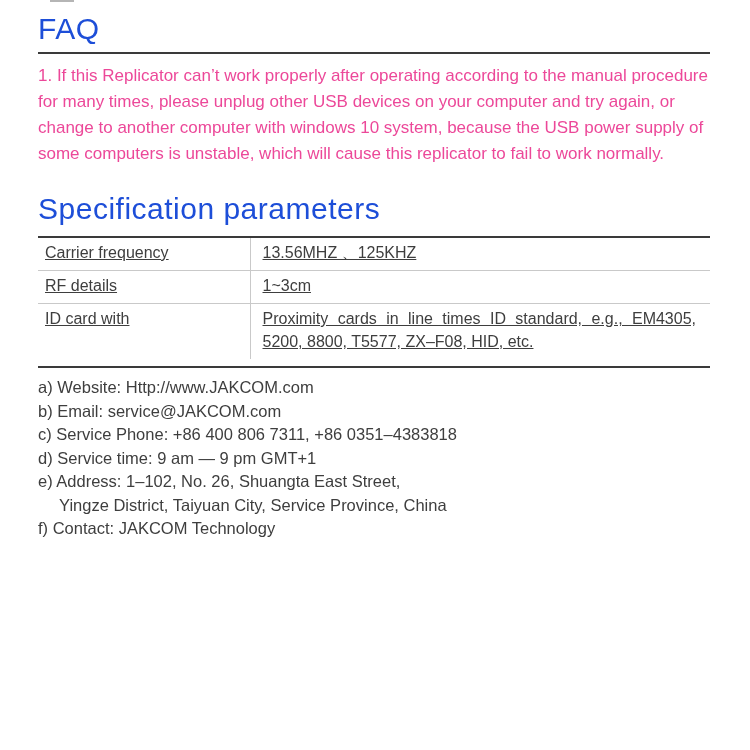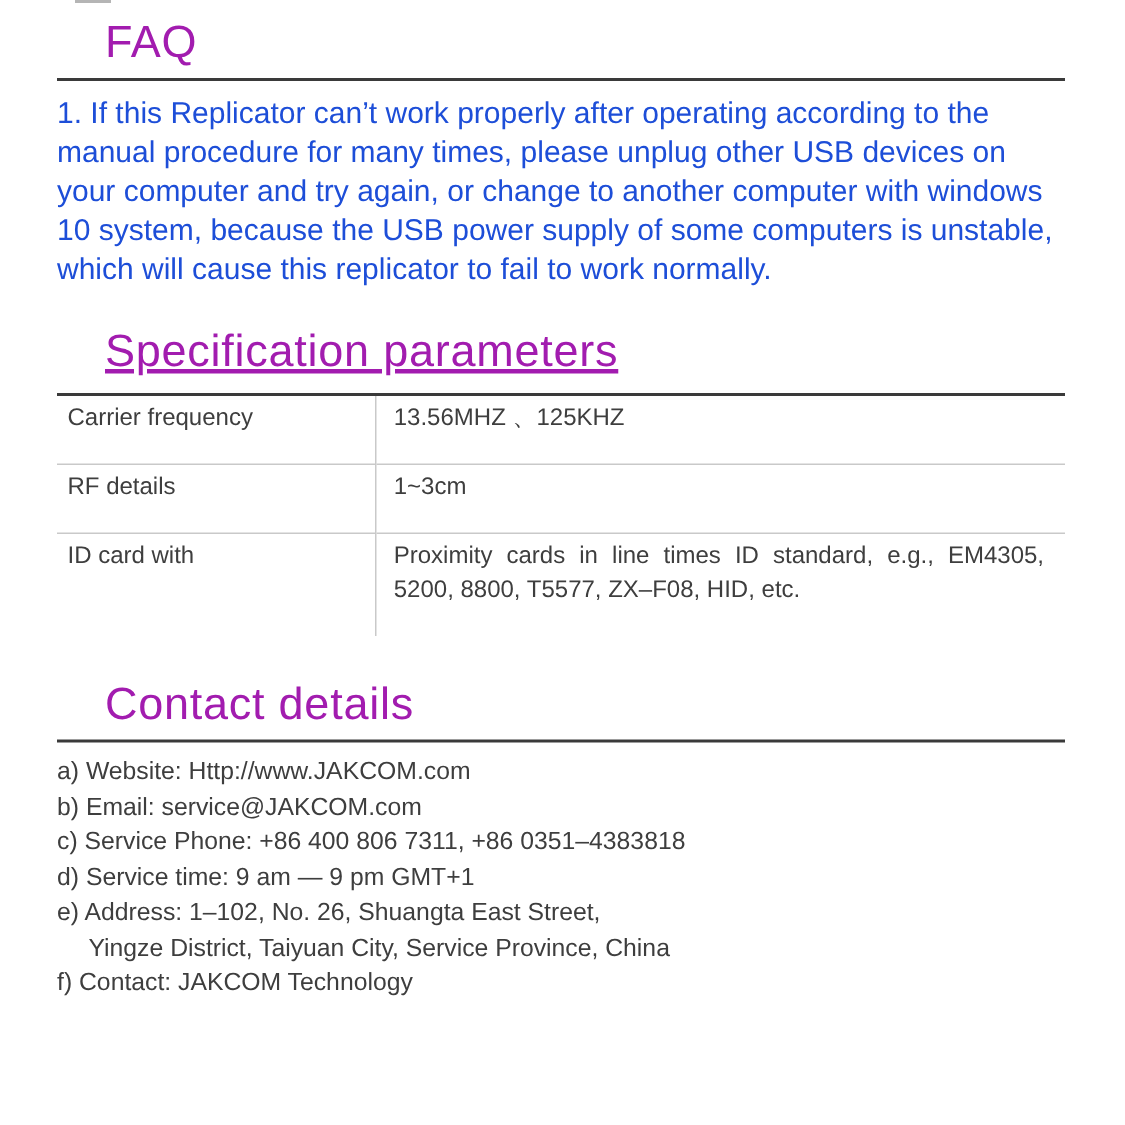--- a/index.html
+++ b/index.html
@@ -21,49 +21,49 @@
     left: 50px;
     top: 0;
     width: 24px;
     height: 2px;
     background: #b5b5b5;
   }
   .heading {
     font-size: 30px;
     font-weight: 300;
     letter-spacing: 0.5px;
-    color: #a21caf;
+    color: #1d4ed8;
     line-height: 1.1;
-    margin-left: 32px;
   }
   .rule {
     border-bottom: 2px solid #3a3a3a;
     margin-top: 7px;
   }
   .para {
     margin-top: 9px;
-    font-size: 20px;
+    font-size: 17px;
     line-height: 26px;
-    color: #1d4ed8;
+    color: #ec4899;
   }
-  .section-spec .heading { margin-top: 25px; text-decoration: underline; }
+  .section-spec .heading { margin-top: 25px; }
   .spec-table {
     width: 100%;
     margin-top: 11px;
     border-collapse: collapse;
     border-top: 2px solid #3a3a3a;
     font-size: 16px;
   }
   .spec-table tr { border-bottom: 1px solid #c9c9c9; }
   .spec-table tr:last-child { border-bottom: none; }
   .spec-table td {
     vertical-align: top;
     line-height: 23px;
     padding-top: 3px;
-    padding-bottom: 19px;
+    padding-bottom: 6px;
+    text-decoration: underline;
   }
   .spec-table td.label {
     width: 212px;
     padding-left: 7px;
     padding-right: 10px;
     border-right: 1px solid #c9c9c9;
   }
   .spec-table td.value {
     padding-left: 12px;
     padding-right: 14px;
@@ -103,21 +103,20 @@
         </tr>
         <tr>
           <td class="label">ID card with</td>
           <td class="value">Proximity cards in line times ID standard, e.g., EM4305, 5200, 8800, T5577, ZX–F08, HID, etc.</td>
         </tr>
       </tbody>
     </table>
   </section>
 
   <section class="section-contact">
-    <h1 class="heading">Contact details</h1>
     <div class="rule"></div>
     <div class="contact-list">
       <div class="contact-line">a) Website: Http://www.JAKCOM.com</div>
       <div class="contact-line">b) Email: service@JAKCOM.com</div>
       <div class="contact-line">c) Service Phone: +86 400 806 7311, +86 0351–4383818</div>
       <div class="contact-line">d) Service time: 9 am — 9 pm GMT+1</div>
       <div class="contact-line">e) Address: 1–102, No. 26, Shuangta East Street,</div>
       <div class="contact-line indent">Yingze District, Taiyuan City, Service Province, China</div>
       <div class="contact-line">f) Contact: JAKCOM Technology</div>
     </div>

